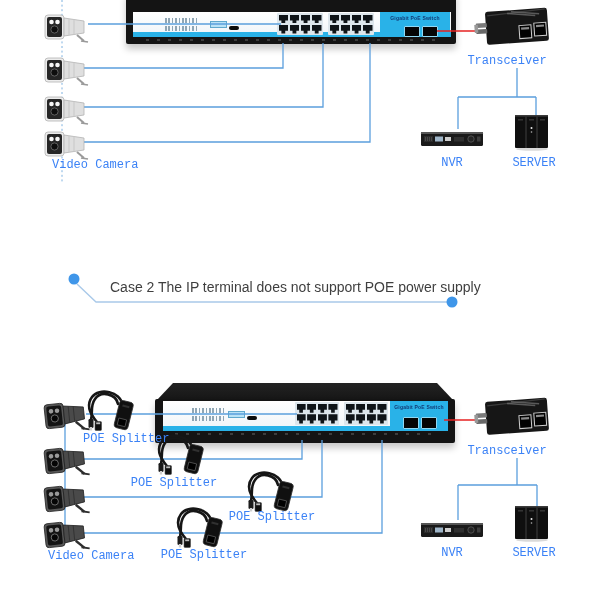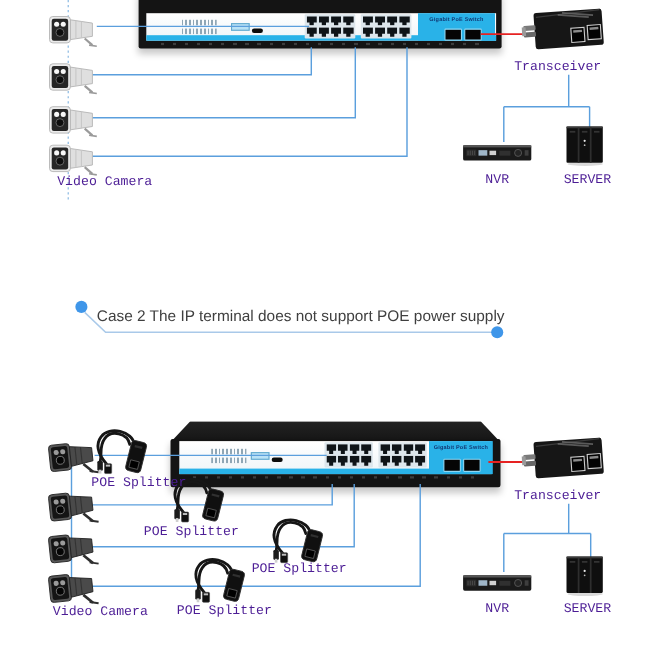--- a/index.html
+++ b/index.html
@@ -19,21 +19,21 @@
   .sfp{position:absolute;background:#050505;border:1px solid #8fd8f4;border-radius:1px;}
   .ledgrid{position:absolute;width:32px;height:5px;
      background:repeating-linear-gradient(90deg,#8fa6b5 0 1.6px,transparent 1.6px 3.4px);}
   .chip{position:absolute;width:15px;height:5px;background:#b9e2f6;border:1px solid #5fa8cd;}
   .btn{position:absolute;width:10px;height:4px;background:#0b0b0b;border-radius:2px;}
   .rj45-grid{position:absolute;display:grid;grid-template-columns:repeat(4,1fr);grid-template-rows:1fr 1fr;
      gap:1.5px;padding:1.5px;background:#dde6ec;border-radius:1px;box-sizing:border-box;}
   .rj45{background:#0f1418;clip-path:polygon(0 0,100% 0,100% 68%,70% 68%,70% 100%,30% 100%,30% 68%,0 68%);}
 
   
-  .lbl{position:absolute;font-family:"Liberation Mono",monospace;font-size:12px;color:#4c1d95;
+  .lbl{position:absolute;font-family:"Liberation Mono",monospace;font-size:12px;color:#3b82f6;
        white-space:nowrap;text-align:center;}
   .banner-text{position:absolute;font-size:14px;color:#3f3f3f;white-space:nowrap;}
 
   svg{position:absolute;left:0;top:0;}
   .lines{z-index:3;}
   .devices{z-index:4;}
   .switch{z-index:2;}
   .lbl,.banner-text{z-index:5;}
 </style>
 </head>
@@ -235,21 +235,21 @@
     <use href="#cam-dark" x="44" y="519"></use>
     <use href="#splitter" x="85" y="392"></use>
     <use href="#splitter" x="155" y="436"></use>
     <use href="#splitter" x="245" y="473"></use>
     <use href="#splitter" x="174" y="509"></use>
     <use href="#transceiver" x="474" y="394"></use>
     <use href="#nvr" x="421" y="519"></use>
     <use href="#server" x="512" y="504"></use>
   </svg>
 
-  <div class="banner-text" style="left:88px;top:279px;">Case 2 The IP terminal does not support POE power supply</div>
+  <div class="banner-text" style="left:110px;top:279px;">Case 2 The IP terminal does not support POE power supply</div>
 
   <div class="lbl" style="left:52px;top:158px;">Video Camera</div>
   <div class="lbl" style="left:463px;top:54px;width:88px;">Transceiver</div>
   <div class="lbl" style="left:430px;top:156px;width:44px;">NVR</div>
   <div class="lbl" style="left:503px;top:156px;width:62px;">SERVER</div>
 
   <div class="lbl" style="left:83px;top:432px;width:86px;">POE Splitter</div>
   <div class="lbl" style="left:130px;top:476px;width:88px;">POE Splitter</div>
   <div class="lbl" style="left:228px;top:510px;width:88px;">POE Splitter</div>
   <div class="lbl" style="left:160px;top:548px;width:88px;">POE Splitter</div>

